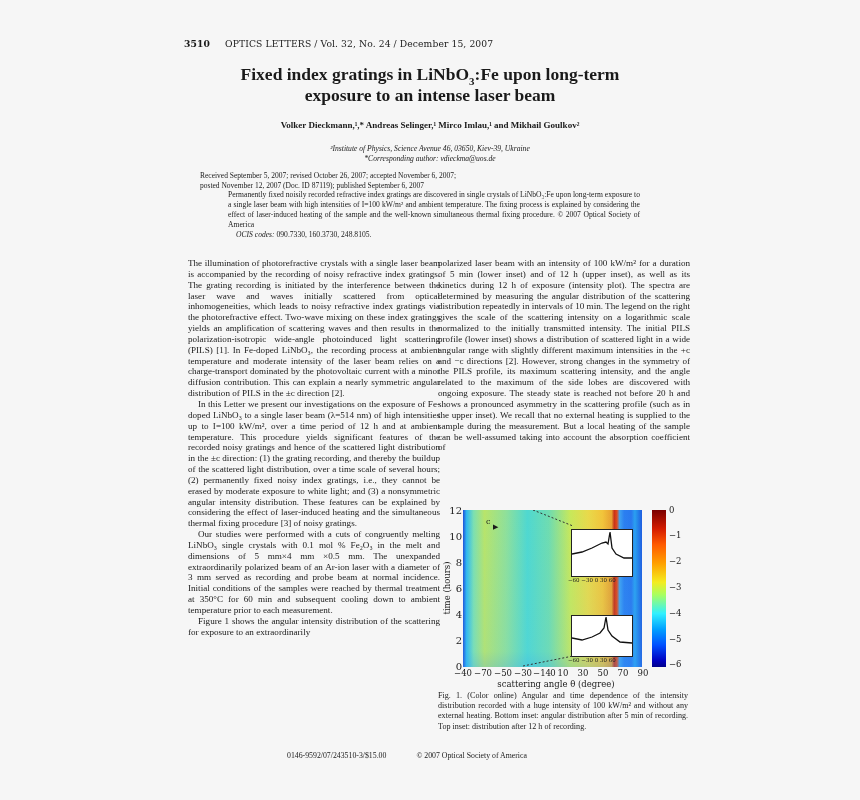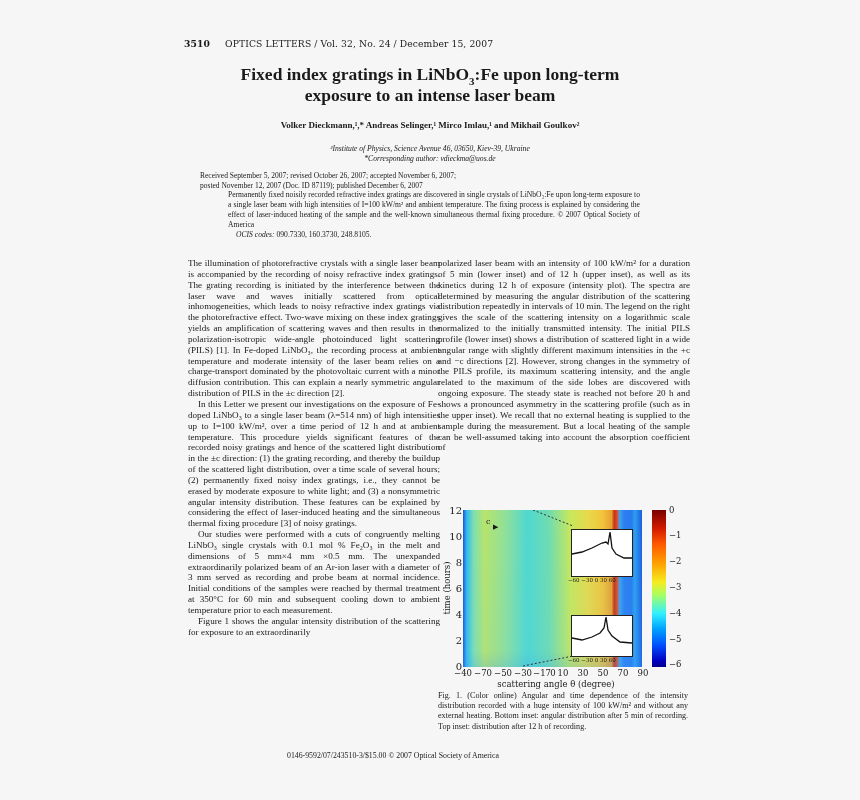--- a/index.html
+++ b/index.html
@@ -47,21 +47,21 @@
   .xaxis-title { position: absolute; left: 30px; top: 176px; width: 180px; text-align: center; font-size: 8.5px; }
   .colorbar { position: absolute; left: 216px; top: 7px; width: 14px; height: 157px;
     background: linear-gradient(to bottom, #7a0000 0%, #d41c00 12%, #ff5a00 22%, #ffa000 34%, #f4ec20 46%, #a8ff60 54%, #30f0ff 66%, #00a0ff 76%, #0050ff 86%, #0000c0 96%, #00008a 100%);
   }
   .cbticks { position: absolute; left: 233px; top: 2px; width: 20px; height: 165px; font-size: 8.5px; }
   .cbticks span { position: absolute; left: 0; }
   .c-label { position: absolute; left: 50px; top: 14px; font-size: 8px; }
   .c-arrow { position: absolute; left: 57px; top: 20px; font-size: 7px; }
   .caption { position: absolute; left: 438px; top: 691px; width: 250px; font-size: 8.1px; line-height: 10.2px; text-align: justify; font-family: "Liberation Serif", serif; }
   .footer { position: absolute; left: 287px; top: 751px; font-size: 7.8px; white-space: nowrap; font-family: "Liberation Serif", serif; }
-  .footer span + span { }
+  .footer span + span { margin-left: 28px; }
 </style>
 </head>
 <body>
 
 <div class="page">
 
   <div class="running-head">
     <span class="pno">3510</span>
     <span>OPTICS LETTERS / Vol. 32, No. 24 / December 15, 2007</span>
   </div>
@@ -70,21 +70,21 @@
     <span>Fixed index gratings in LiNbO</span><sub>3</sub><span>:Fe upon long-term</span><br>
     <span>exposure to an intense laser beam</span>
   </div>
 
   <div class="authors">Volker Dieckmann,¹,* Andreas Selinger,¹ Mirco Imlau,¹ and Mikhail Goulkov²</div>
   <div class="affil" style="top:144px">²Institute of Physics, Science Avenue 46, 03650, Kiev-39, Ukraine</div>
   <div class="affil" style="top:154px">*Corresponding author: vdieckma@uos.de</div>
 
   <div class="dates">
     <div>Received September 5, 2007; revised October 26, 2007; accepted November 6, 2007;</div>
-    <div>posted November 12, 2007 (Doc. ID 87119); published December 6, 2007</div>
+    <div>posted November 12, 2007 (Doc. ID 87119); published September 6, 2007</div>
   </div>
 
   <div class="abstract">
     <span>Permanently fixed noisily recorded refractive index gratings are discovered in single crystals of LiNbO₃:Fe upon long-term exposure to a single laser beam with high intensities of I=100 kW/m² and ambient temperature. The fixing process is explained by considering the effect of laser-induced heating of the sample and the well-known simultaneous thermal fixing procedure. © 2007 Optical Society of America</span>
     <span class="ocis"><i>OCIS codes:</i> <span>090.7330, 160.3730, 248.8105.</span></span>
   </div>
 
   <div class="col col-left">
     <p>The illumination of photorefractive crystals with a single laser beam is accompanied by the recording of noisy refractive index gratings. The grating recording is initiated by the interference between the laser wave and waves initially scattered from optical inhomogeneities, which leads to noisy refractive index gratings via the photorefractive effect. Two-wave mixing on these index gratings yields an amplification of scattering waves and then results in the polarization-isotropic wide-angle photoinduced light scattering (PILS) [1]. In Fe-doped LiNbO₃, the recording process at ambient temperature and moderate intensity of the laser beam relies on a charge-transport dominated by the photovoltaic current with a minor diffusion contribution. This can explain a nearly symmetric angular distribution of PILS in the ±c direction [2].</p>
     <p class="indent">In this Letter we present our investigations on the exposure of Fe-doped LiNbO₃ to a single laser beam (λ=514 nm) of high intensities up to I=100 kW/m², over a time period of 12 h and at ambient temperature. This procedure yields significant features of the recorded noisy gratings and hence of the scattered light distribution in the ±c direction: (1) the grating recording, and thereby the buildup of the scattered light distribution, over a time scale of several hours; (2) permanently fixed noisy index gratings, i.e., they cannot be erased by moderate exposure to white light; and (3) a nonsymmetric angular intensity distribution. These features can be explained by considering the effect of laser-induced heating and the simultaneous thermal fixing procedure [3] of noisy gratings.</p>
@@ -140,21 +140,21 @@
       <span style="top:103px">−4</span>
       <span style="top:129px">−5</span>
       <span style="top:154px">−6</span>
     </div>
 
     <div class="xlabels">
       <span style="left:0px">−40</span>
       <span style="left:20px">−70</span>
       <span style="left:40px">−50</span>
       <span style="left:60px">−30</span>
-      <span style="left:79px">−17</span>
+      <span style="left:79px">−14</span>
       <span style="left:90px">0</span>
       <span style="left:100px">10</span>
       <span style="left:120px">30</span>
       <span style="left:140px">50</span>
       <span style="left:160px">70</span>
       <span style="left:180px">90</span>
     </div>
     <div class="xaxis-title">scattering angle θ (degree)</div>
   </div>
 

